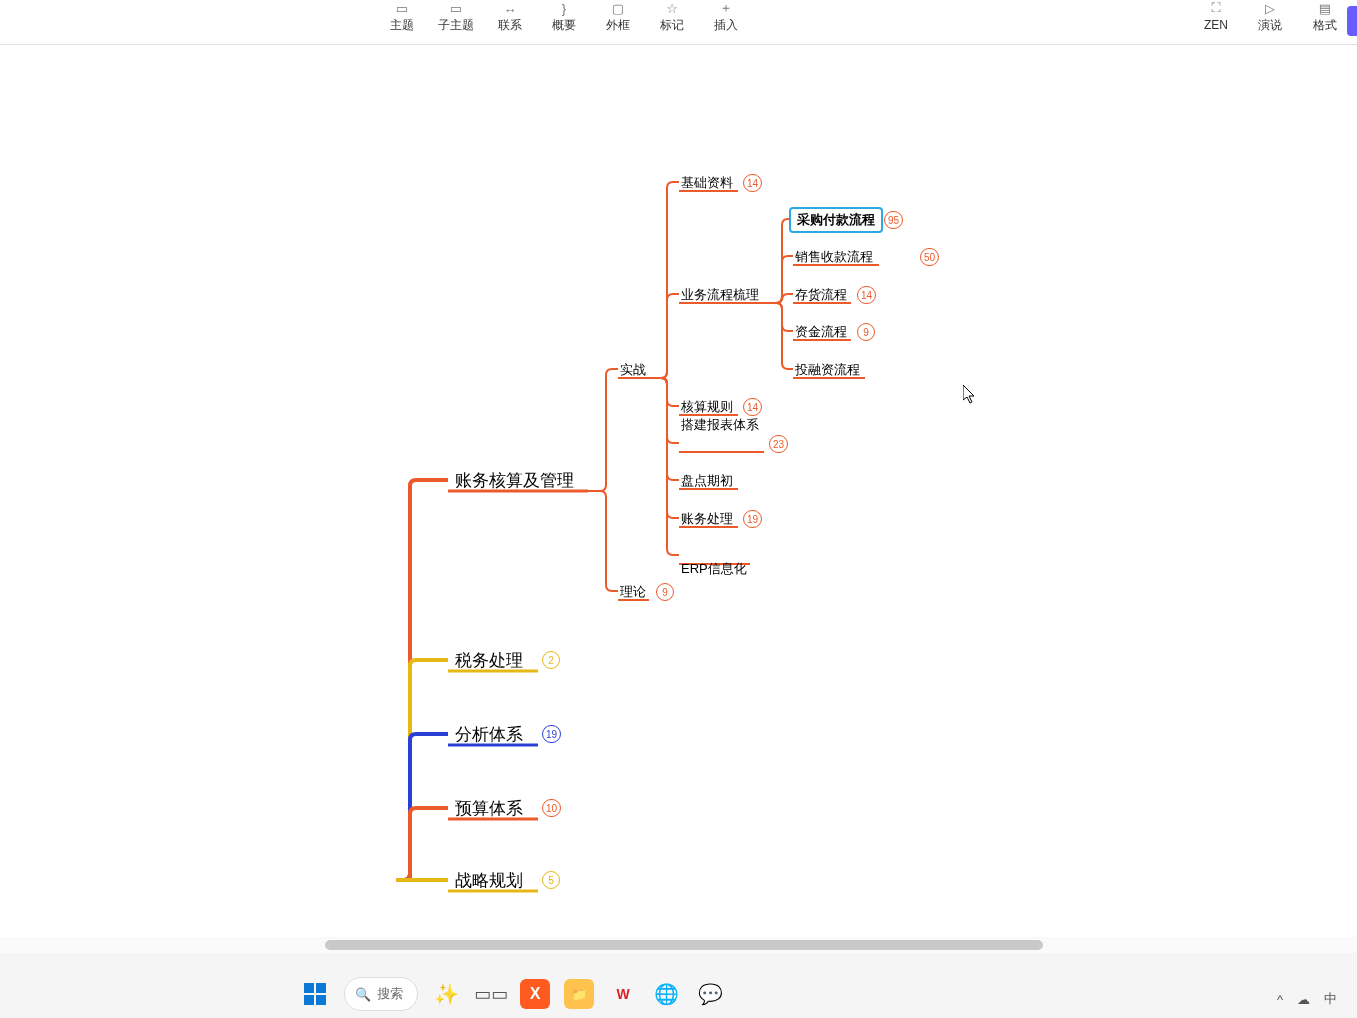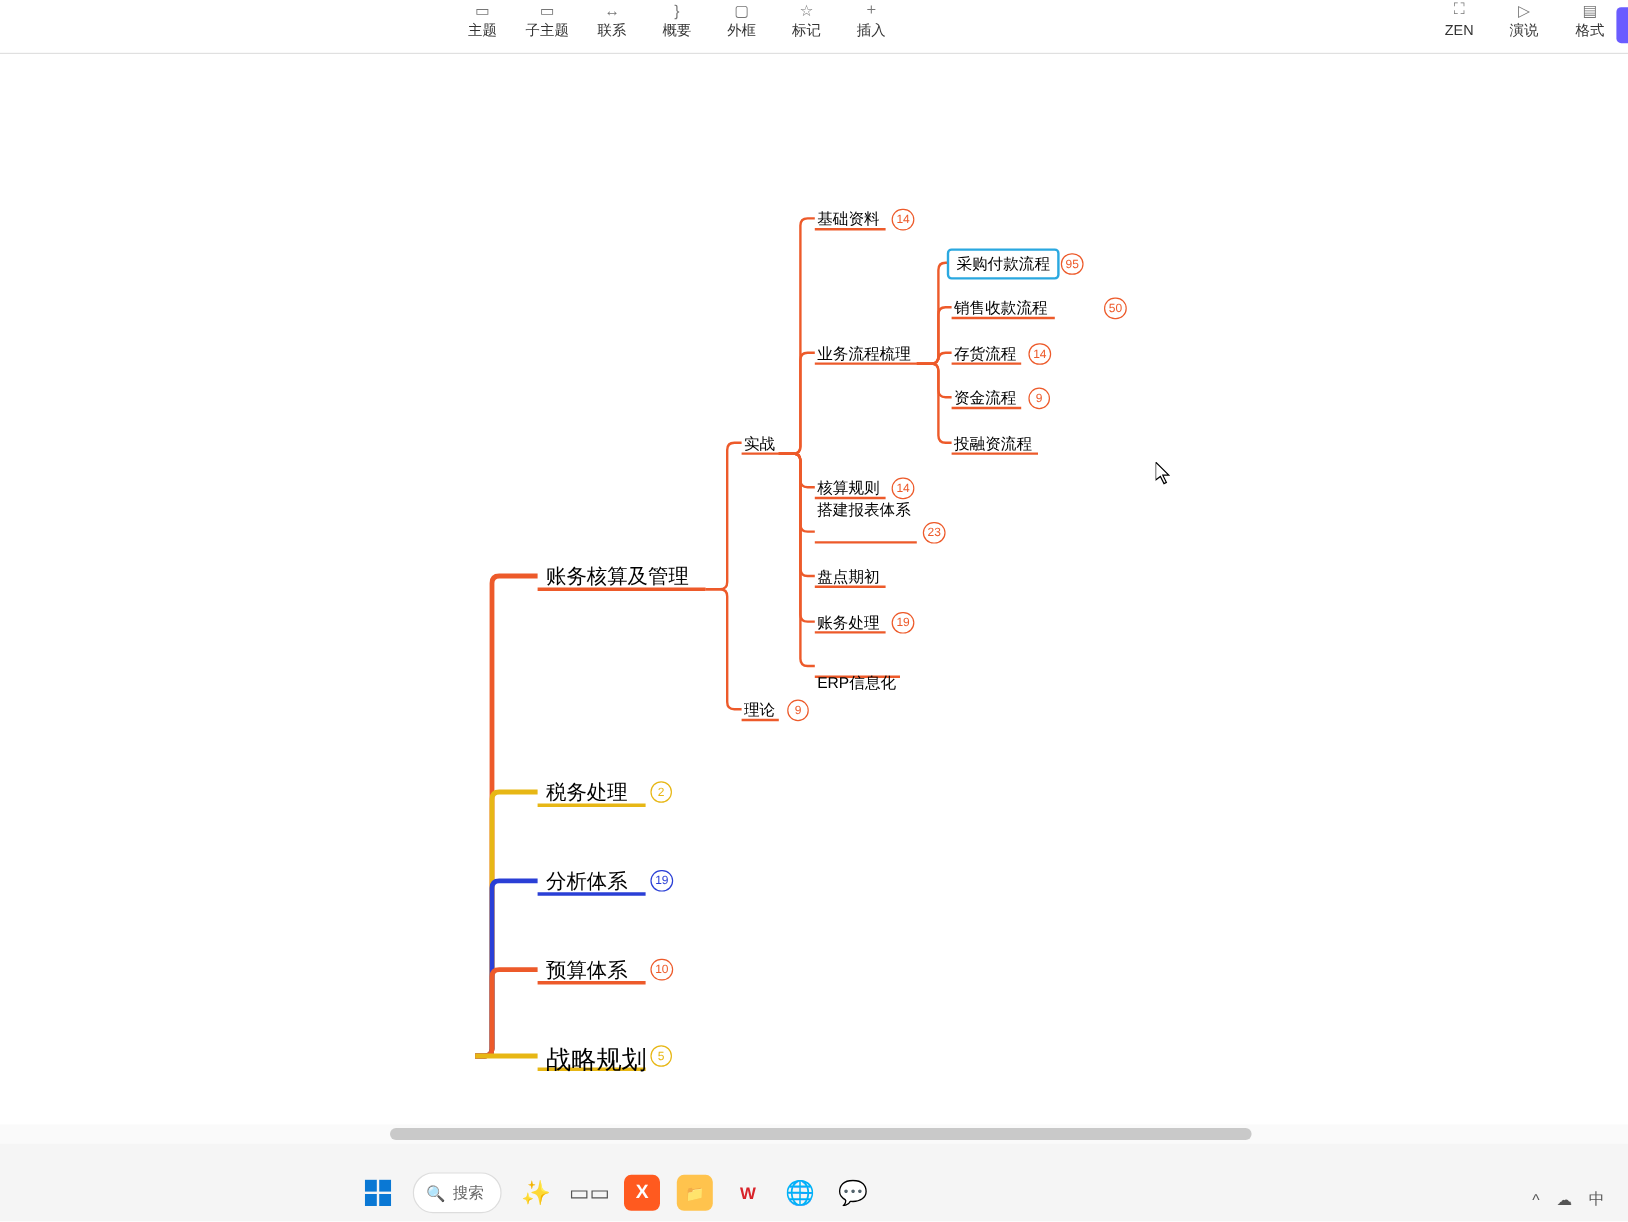--- a/index.html
+++ b/index.html
@@ -237,21 +237,21 @@
   <div class="node-label" style="left:455px; top:678px; font-size:17px;"><span>分析体系</span></div>
   <div class="badge" style="left:542px; top:680px; border:1.5px solid #2a3fd6; color:#2a3fd6;">
       <span>19</span>
     </div>
 
   <div class="node-label" style="left:455px; top:752px; font-size:17px;"><span>预算体系</span></div>
   <div class="badge" style="left:542px; top:754px; border:1.5px solid #ed5a2a; color:#ed5a2a;">
       <span>10</span>
     </div>
 
-  <div class="node-label" style="left:455px; top:824px; font-size:21px;"><span>战略规划</span></div>
+  <div class="node-label" style="left:455px; top:824px; font-size:17px;"><span>战略规划</span></div>
   <div class="badge" style="left:542px; top:826px; border:1.5px solid #e7b715; color:#e7b715;">
       <span>5</span>
     </div>
 
   <div class="node-label" style="left:620px; top:316px;"><span>实战</span></div>
   <div class="node-label" style="left:620px; top:538px;"><span>理论</span></div>
   <div class="badge" style="left:656px; top:538px; border:1.5px solid #ed5a2a; color:#ed5a2a;">
       <span>9</span>
     </div>
 
@@ -274,21 +274,21 @@
 
   <div class="node-label" style="left:681px; top:427px;"><span>盘点期初</span></div>
 
   <div class="node-label" style="left:681px; top:465px;"><span>账务处理</span></div>
   <div class="badge" style="left:743px; top:465px; border:1.5px solid #ed5a2a; color:#ed5a2a;">
       <span>19</span>
     </div>
 
   <div class="node-label" style="left:681px; top:502px;margin-top:13px;"><span>ERP信息化</span></div>
 
-  <div class="selected-box" style="left:789px; top:162px;">
+  <div class="selected-box" style="left:789px; top:162px;font-weight:bold;">
     <span>采购付款流程</span>
   </div>
   <div class="badge" style="left:884px; top:166px; border:1.5px solid #ed5a2a; color:#ed5a2a;">
       <span>95</span>
     </div>
 
   <div class="node-label" style="left:795px; top:203px;"><span>销售收款流程</span></div>
   <div class="badge" style="left:884px; top:203px; border:1.5px solid #ed5a2a; color:#ed5a2a;margin-left:36px;">
       <span>50</span>
     </div>

